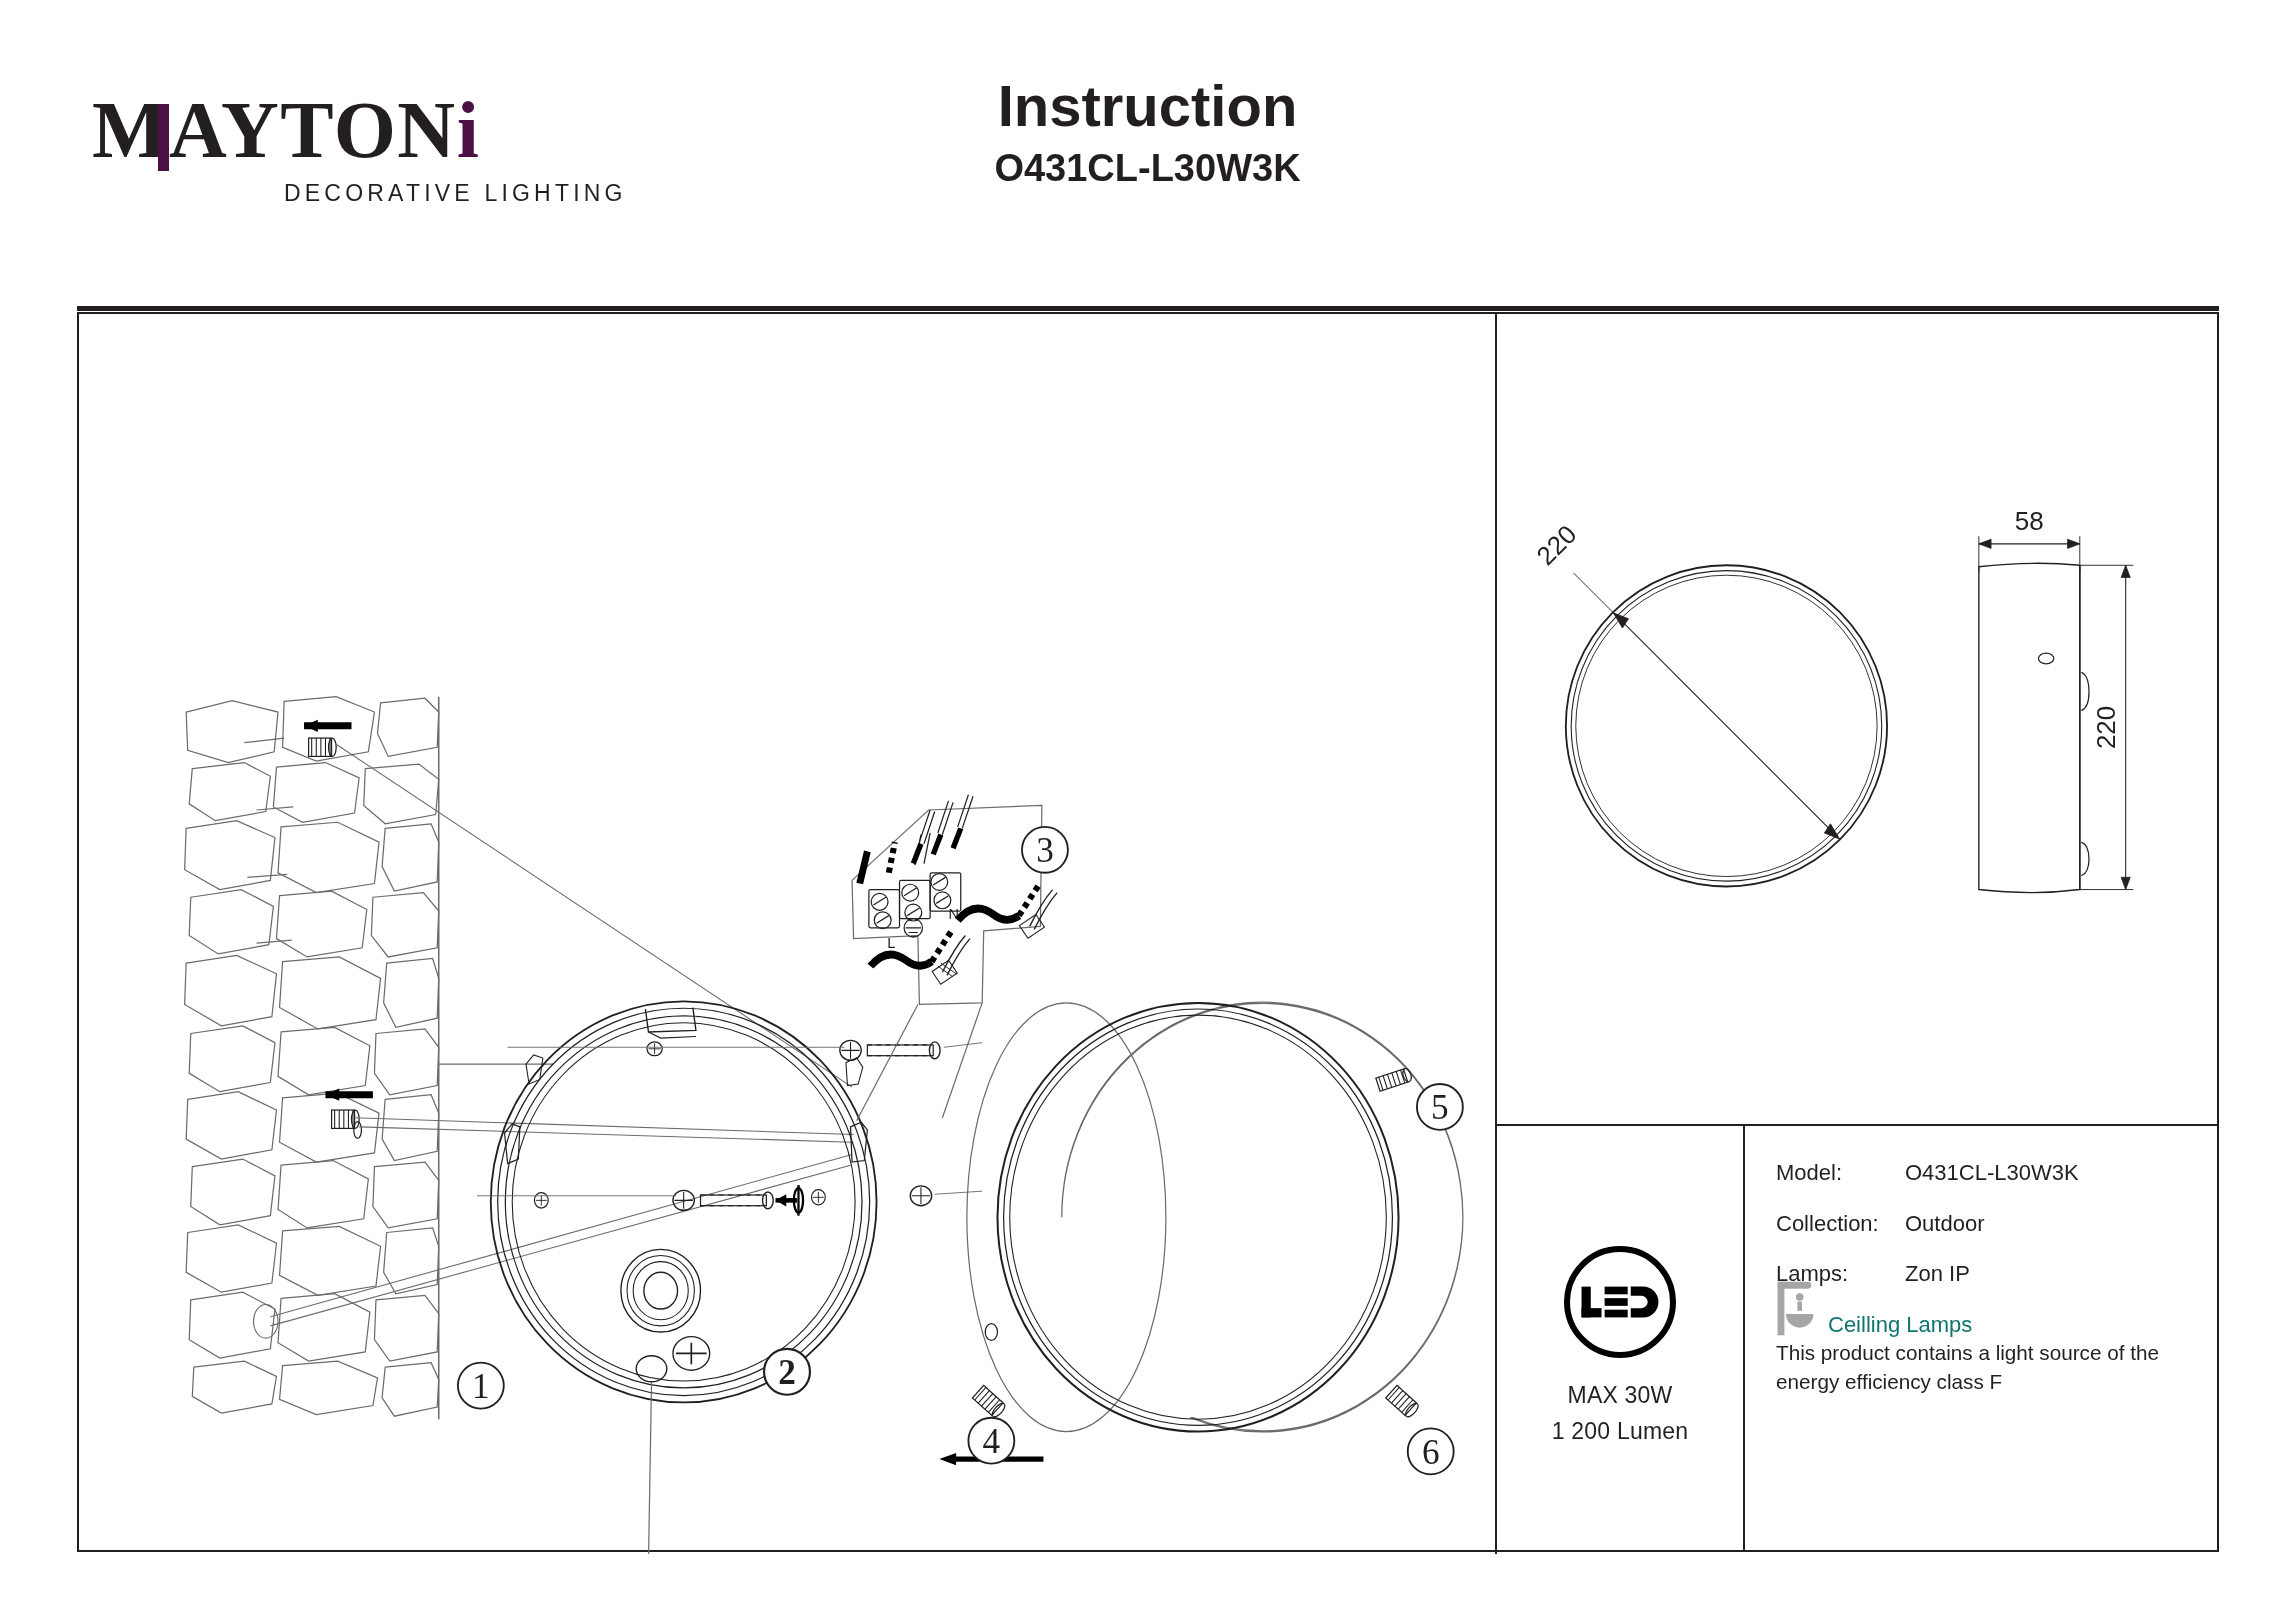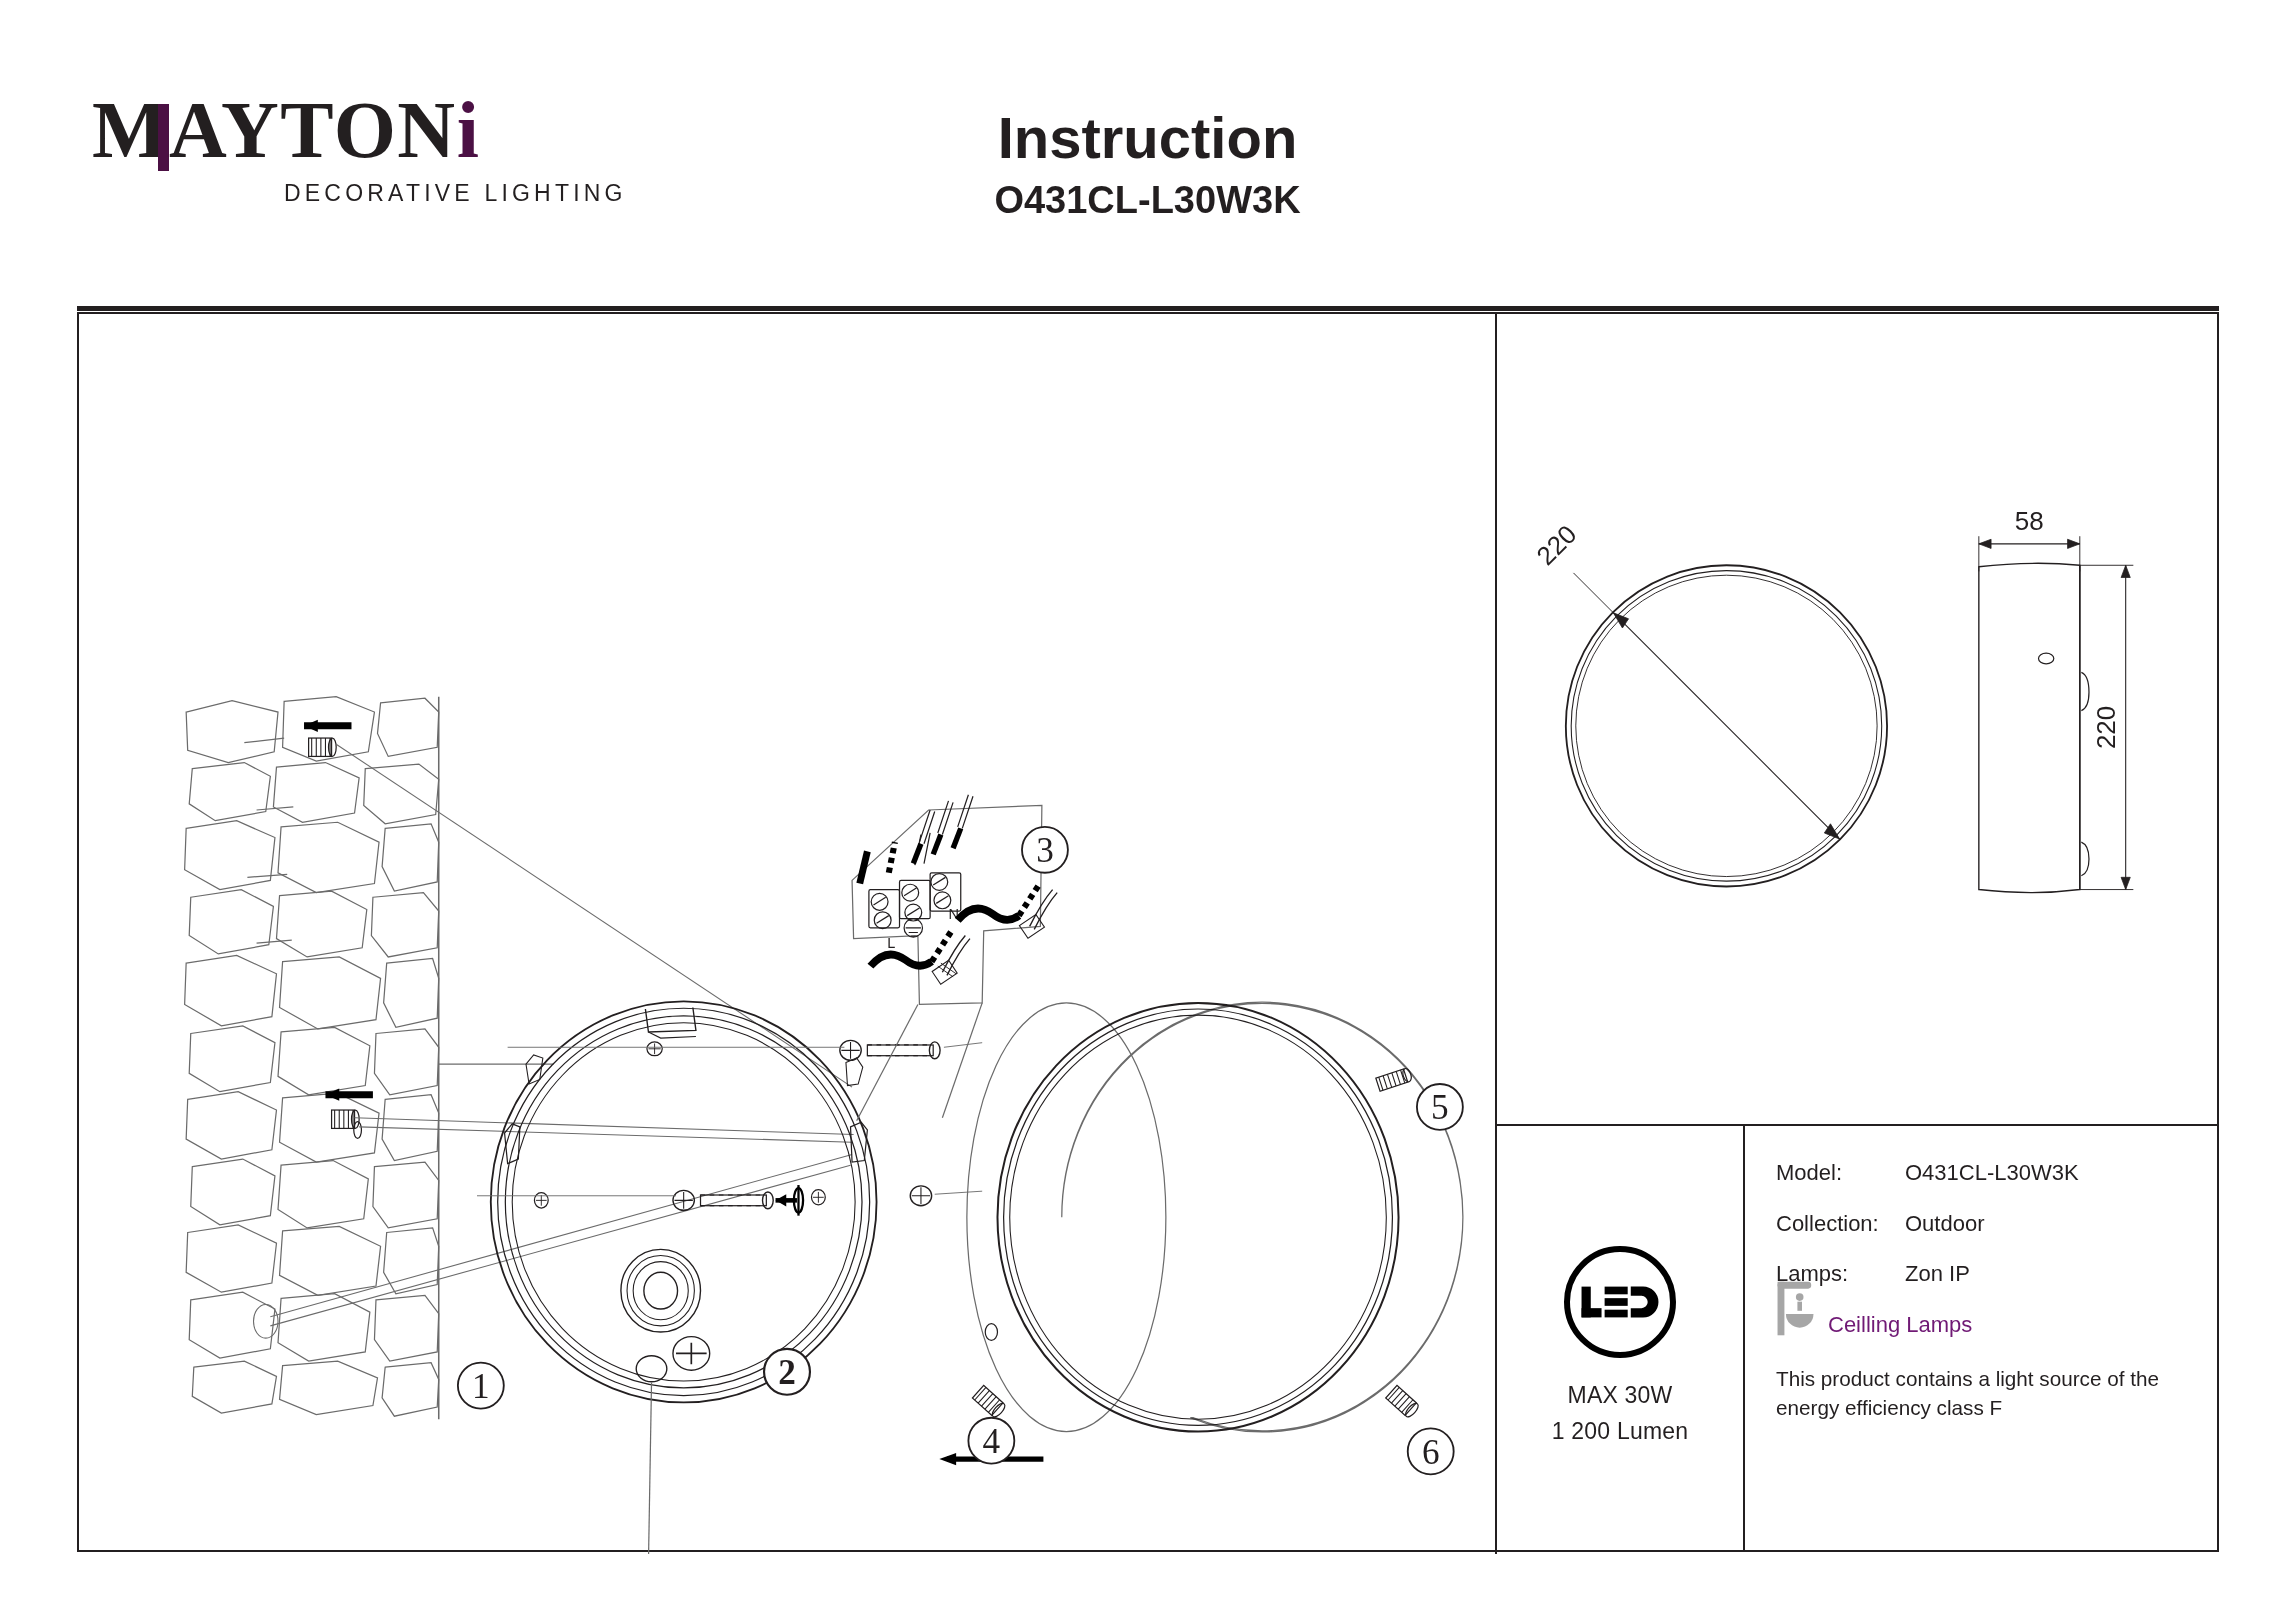--- a/index.html
+++ b/index.html
@@ -59,21 +59,21 @@
     font-size: 23px;
     font-weight: 400;
     letter-spacing: 4.2px;
     color: #231f20;
     white-space: nowrap;
   }
 
   #title-block {
     position: absolute;
     left: 765px;
-    top: 108px;
+    top: 76px;
     width: 765px;
     text-align: center;
   }
   #doc-title {
     font-size: 58px;
     font-weight: 700;
     line-height: 1.05;
     color: #231f20;
   }
   #doc-model {
@@ -183,24 +183,23 @@
     display: flex;
     margin-bottom: 24.5px;
     font-size: 22px;
     color: #231f20;
   }
   .spec-key { width: 129px; flex: none; }
   .spec-val { }
   #category-row {
     position: relative;
     margin-top: 7.7px;
-    margin-bottom: 26px;
     font-size: 22px;
     padding-left: 52px;
-    color: #701a75;
+    color: #0f766e;
   }
   #lamp-icon {
     position: absolute;
     left: 0px;
     top: -35px;
   }
   #energy-note {
     font-size: 20.7px;
     line-height: 1.42;
     color: #231f20;

